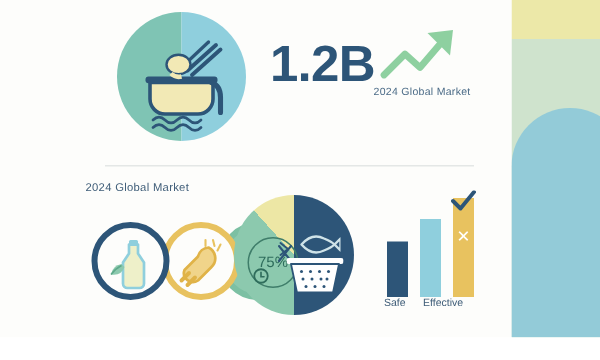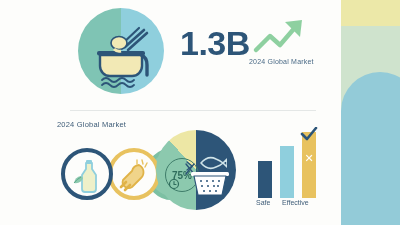--- a/index.html
+++ b/index.html
@@ -48,21 +48,21 @@
 
   
   .pie{position:absolute;left:156px;top:130px;width:80px;height:80px;border-radius:50%;
        background:conic-gradient(#2d5578 0deg 180deg, #8cc9ae 180deg 318deg, #ede7a5 318deg 360deg);}
 
   
   .pct-ring{position:absolute;left:165px;top:158px;width:34px;height:34px;border-radius:50%;
             border:1.6px solid #3f7d6a;box-sizing:border-box;}
   .pct-text{position:absolute;left:165px;top:158px;width:34px;height:34px;
             display:flex;align-items:center;justify-content:center;
-            font-size:10px;font-weight:bold;color:#2f6d5c;}
+            font-size:10px;font-weight:normal;color:#2f6d5c;}
 
   .basket{position:absolute;left:191px;top:172px;width:38px;height:24px;}
 
   
   .bars{position:absolute;left:256px;top:130px;width:70px;height:68px;}
   .bar{position:absolute;bottom:0;}
   .bar1{left:2px;width:14px;height:37px;background:#2d5578;}
   .bar2{left:24px;width:14px;height:52px;background:#8fcfdd;}
   .bar3{left:46px;width:14px;height:66px;background:#e8c25f;}
   .bar-x{position:absolute;left:46px;bottom:34px;width:14px;text-align:center;
@@ -96,21 +96,21 @@
       <path d="M47 39 L66 22" stroke="#2d5578" stroke-width="2.6" stroke-linecap="round"></path>
       <path d="M50 42 L69 25" stroke="#2d5578" stroke-width="2.6" stroke-linecap="round"></path>
       <path d="M44 36 L61 20" stroke="#2d5578" stroke-width="2.2" stroke-linecap="round"></path>
       <ellipse cx="41" cy="35" rx="8" ry="6.5" fill="#f2e9b5" stroke="#2d5578" stroke-width="1.6"></ellipse>
       <path d="M36 41 q3 3 7 2" fill="none" stroke="#f2e9b5" stroke-width="3"></path>
       <path d="M24 72 q4 -4 8 0 t8 0 t8 0 t8 0" fill="none" stroke="#2d5578" stroke-width="1.8" stroke-linecap="round"></path>
       <path d="M24 77 q4 -4 8 0 t8 0 t8 0 t8 0" fill="none" stroke="#2d5578" stroke-width="1.8" stroke-linecap="round"></path>
     </svg>
   </div>
 
-  <div class="bignum">1.3B</div>
+  <div class="bignum">1.2B</div>
 
   <div class="arrow-wrap">
     <svg width="60" height="42" viewBox="0 0 60 42">
       <path d="M4 36 L18 22 L28 31 L46 10" fill="none" stroke="#8ed0a0" stroke-width="4.5" stroke-linecap="round" stroke-linejoin="round"></path>
       <path d="M33 8 L50 6 L48 23 Z" fill="#8ed0a0"></path>
     </svg>
   </div>
   <div class="cap-top">2024 Global Market</div>
 
   <div class="cap-bottom">2024 Global Market</div>

